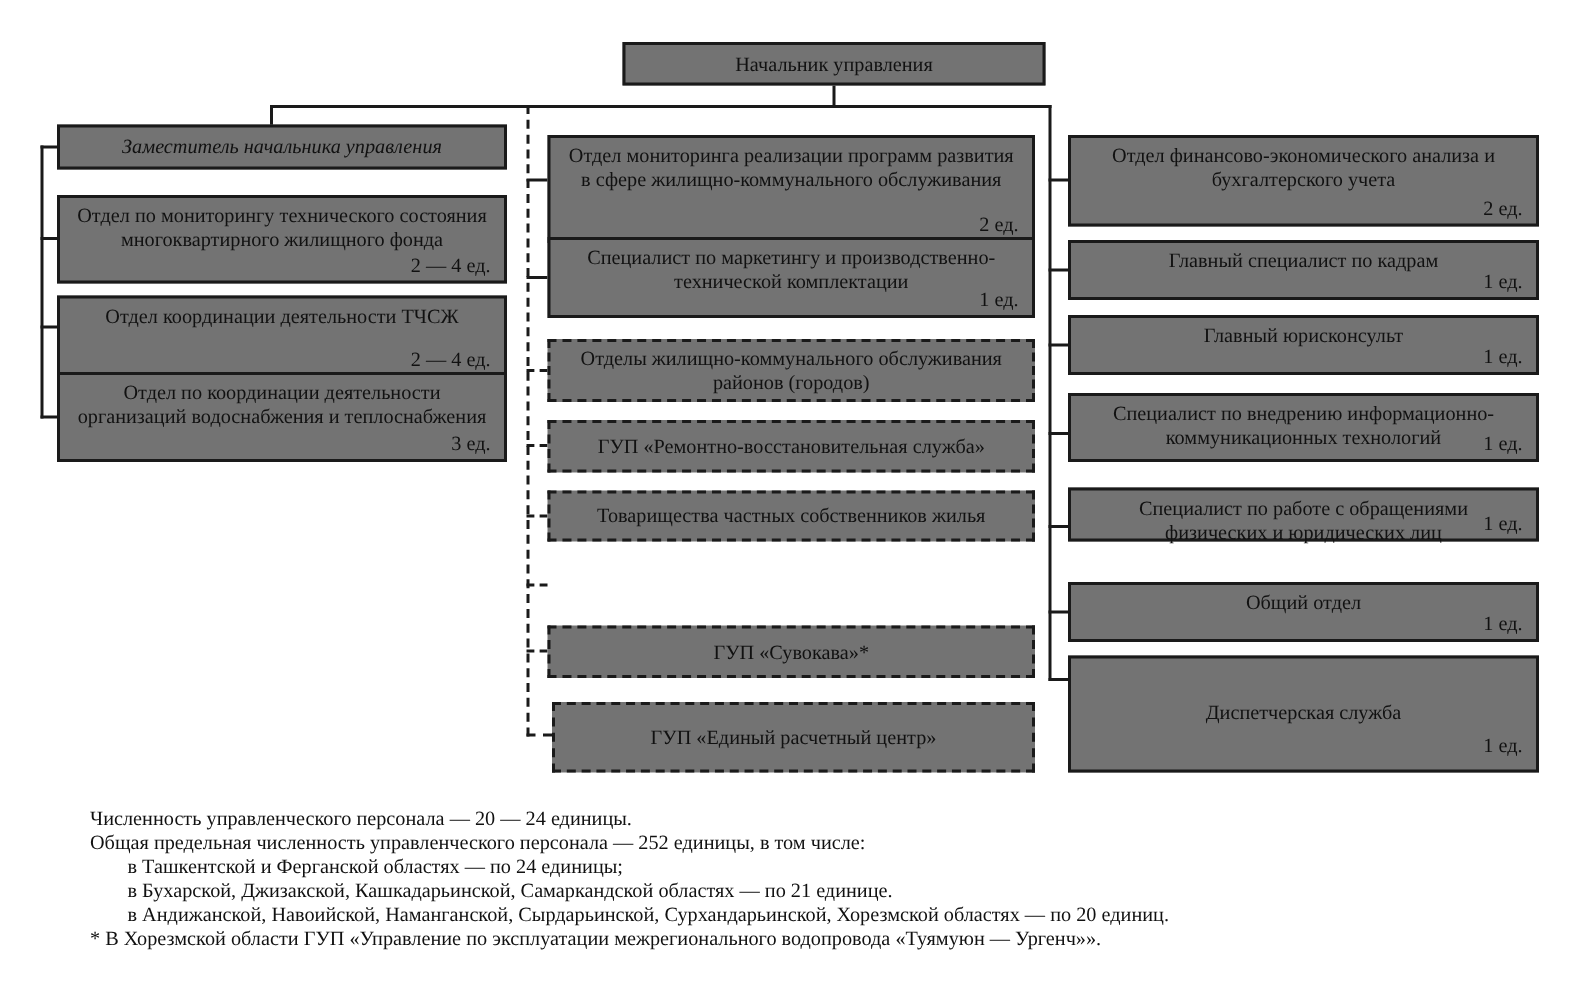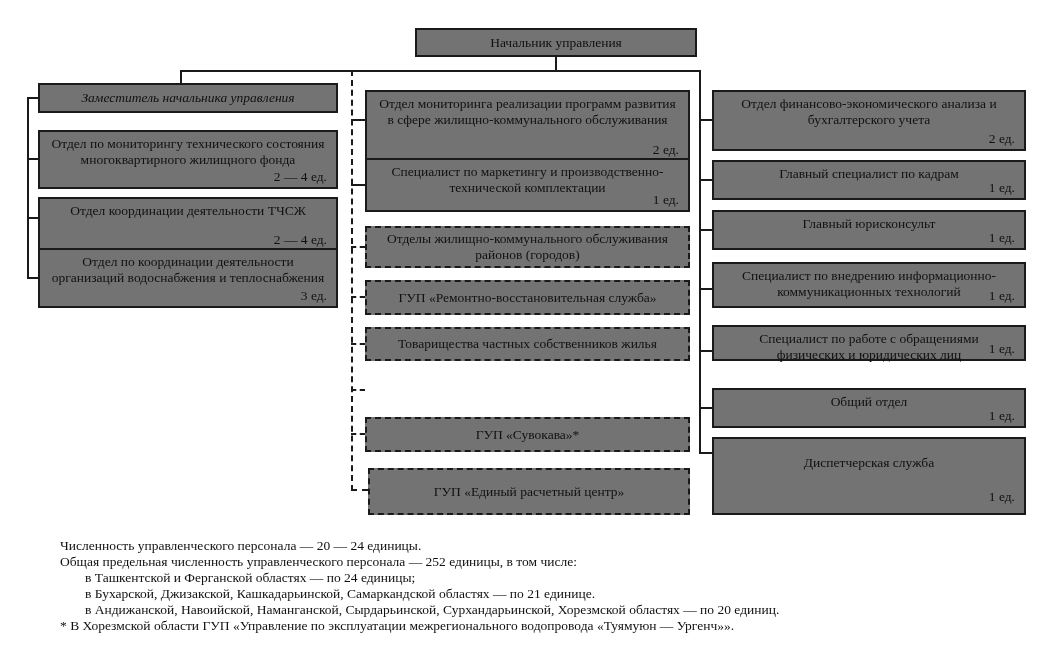--- a/index.html
+++ b/index.html
@@ -123,21 +123,21 @@
     <div class="cnt">1 ед.</div>
   </div>
   <div class="bx top" style="left:712px;top:325px;width:314px;height:36px;">
     <div class="lbl">Специалист по работе с обращениями физических и юридических лиц</div>
     <div class="cnt">1 ед.</div>
   </div>
   <div class="bx top" style="left:712px;top:388px;width:314px;height:40px;">
     <div class="lbl">Общий отдел</div>
     <div class="cnt">1 ед.</div>
   </div>
-  <div class="bx top" style="left:712px;top:437px;width:314px;height:78px;padding-top:16px;">
+  <div class="bx top" style="left:712px;top:437px;width:314px;height:78px;padding-top:28px;">
     <div class="lbl">Диспетчерская служба</div>
     <div class="cnt" style="bottom:8px;">1 ед.</div>
   </div>
 
   <div id="notes">
     <div class="nline">Численность управленческого персонала — 20 — 24 единицы.</div>
     <div class="nline">Общая предельная численность управленческого персонала — 252 единицы, в том числе:</div>
     <div class="nline ind">в Ташкентской и Ферганской областях — по 24 единицы;</div>
     <div class="nline ind">в Бухарской, Джизакской, Кашкадарьинской, Самаркандской областях — по 21 единице.</div>
     <div class="nline ind">в Андижанской, Навоийской, Наманганской, Сырдарьинской, Сурхандарьинской, Хорезмской областях — по 20 единиц.</div>

